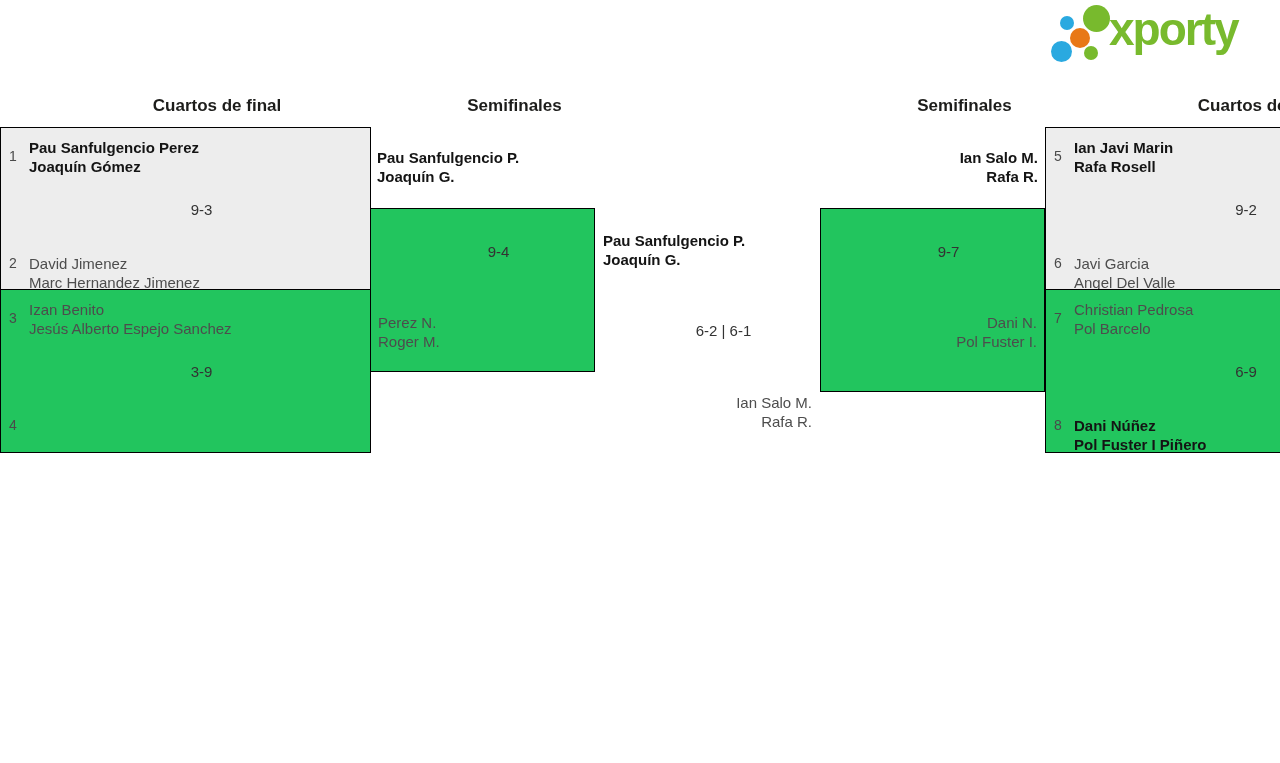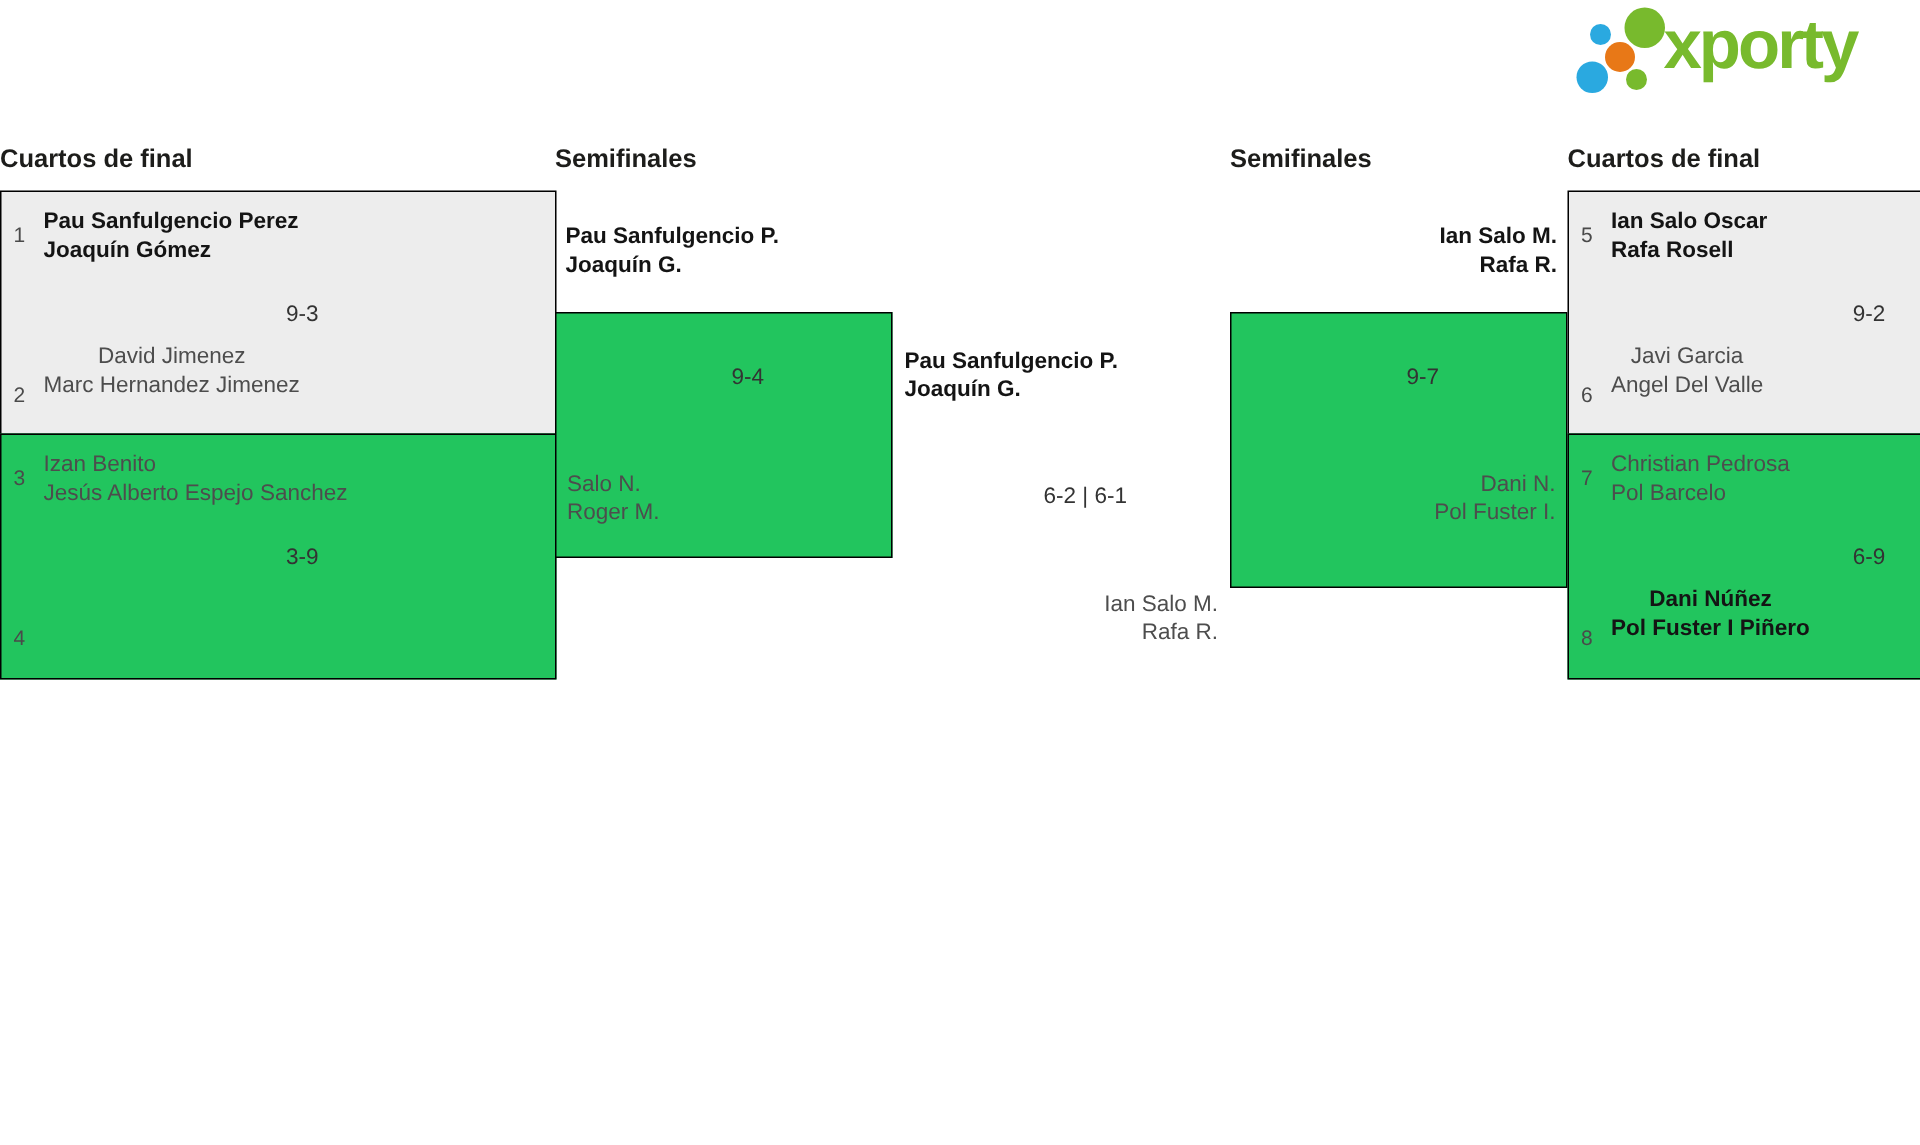--- a/index.html
+++ b/index.html
@@ -27,21 +27,21 @@
   .logo-text {
     position:absolute; left:64px; top:2px;
     font-size:46px; font-weight:700; letter-spacing:-2px;
     color:#78ba2d;
   }
 
   
   .round-header {
     position:absolute; top:96px; height:22px;
     font-size:17px; font-weight:700; color:#1d1d1b;
-    white-space:nowrap;
+    text-align:center; white-space:nowrap;margin-left:32px;
   }
   .rh-1 { left:0;      width:370px; }
   .rh-2 { left:370px;  width:225px; }
   .rh-3 { left:595px;  width:225px; }
   .rh-4 { left:820px;  width:225px; }
   .rh-5 { left:1045px; width:370px; }
 
   
   .box {
     position:absolute;
@@ -69,21 +69,21 @@
   .team.right { text-align:right; }
 
   .score {
     position:absolute; left:0; width:100%;
     font-size:15px; color:#333; text-align:center; white-space:nowrap;padding-left:32px;
   }
 
   .qf-team-top    { left:28px; top:10px; }
   .qf-seed-top    { top:19px; }
   .qf-score       { top:73px; }
-  .qf-team-bottom { left:28px; top:100px;text-align:center; }
+  .qf-team-bottom { left:28px; top:126px; }
   .qf-seed-bottom { top:126px; }
 
   .sf-score { top:34px; }
   .sf-lose-l { left:7px; top:104px; }
   .sf-lose-r { right:7px; top:104px; }
 
   
   .float { position:absolute; }
 </style>
 </head>
@@ -131,21 +131,21 @@
   </div>
 
   <div class="team win float" style="left:377px; top:148px;">
     <div>Pau Sanfulgencio P.</div>
     <div>Joaquín G.</div>
   </div>
 
   <div class="box sf-l">
     <div class="score sf-score">9-4</div>
     <div class="team lose sf-lose-l">
-      <div>Salo N.</div>
+      <div>Perez N.</div>
       <div>Roger M.</div>
     </div>
   </div>
 
   <div class="team win float" style="left:603px; top:231px;">
     <div>Pau Sanfulgencio P.</div>
     <div>Joaquín G.</div>
   </div>
   <div class="score float" style="left:595px; top:322px; width:225px;">6-2 | 6-1</div>
   <div class="team lose right float" style="left:595px; top:393px; width:217px;">
@@ -162,21 +162,21 @@
     <div class="score sf-score">9-7</div>
     <div class="team lose right sf-lose-r">
       <div>Dani N.</div>
       <div>Pol Fuster I.</div>
     </div>
   </div>
 
   <div class="box shaded qf-r1">
     <div class="seed qf-seed-top">5</div>
     <div class="team win qf-team-top">
-      <div>Ian Salo Oscar</div>
+      <div>Ian Javi Marin</div>
       <div>Rafa Rosell</div>
     </div>
     <div class="score qf-score">9-2</div>
     <div class="seed qf-seed-bottom">6</div>
     <div class="team lose qf-team-bottom">
       <div>Javi Garcia</div>
       <div>Angel Del Valle</div>
     </div>
   </div>
 

